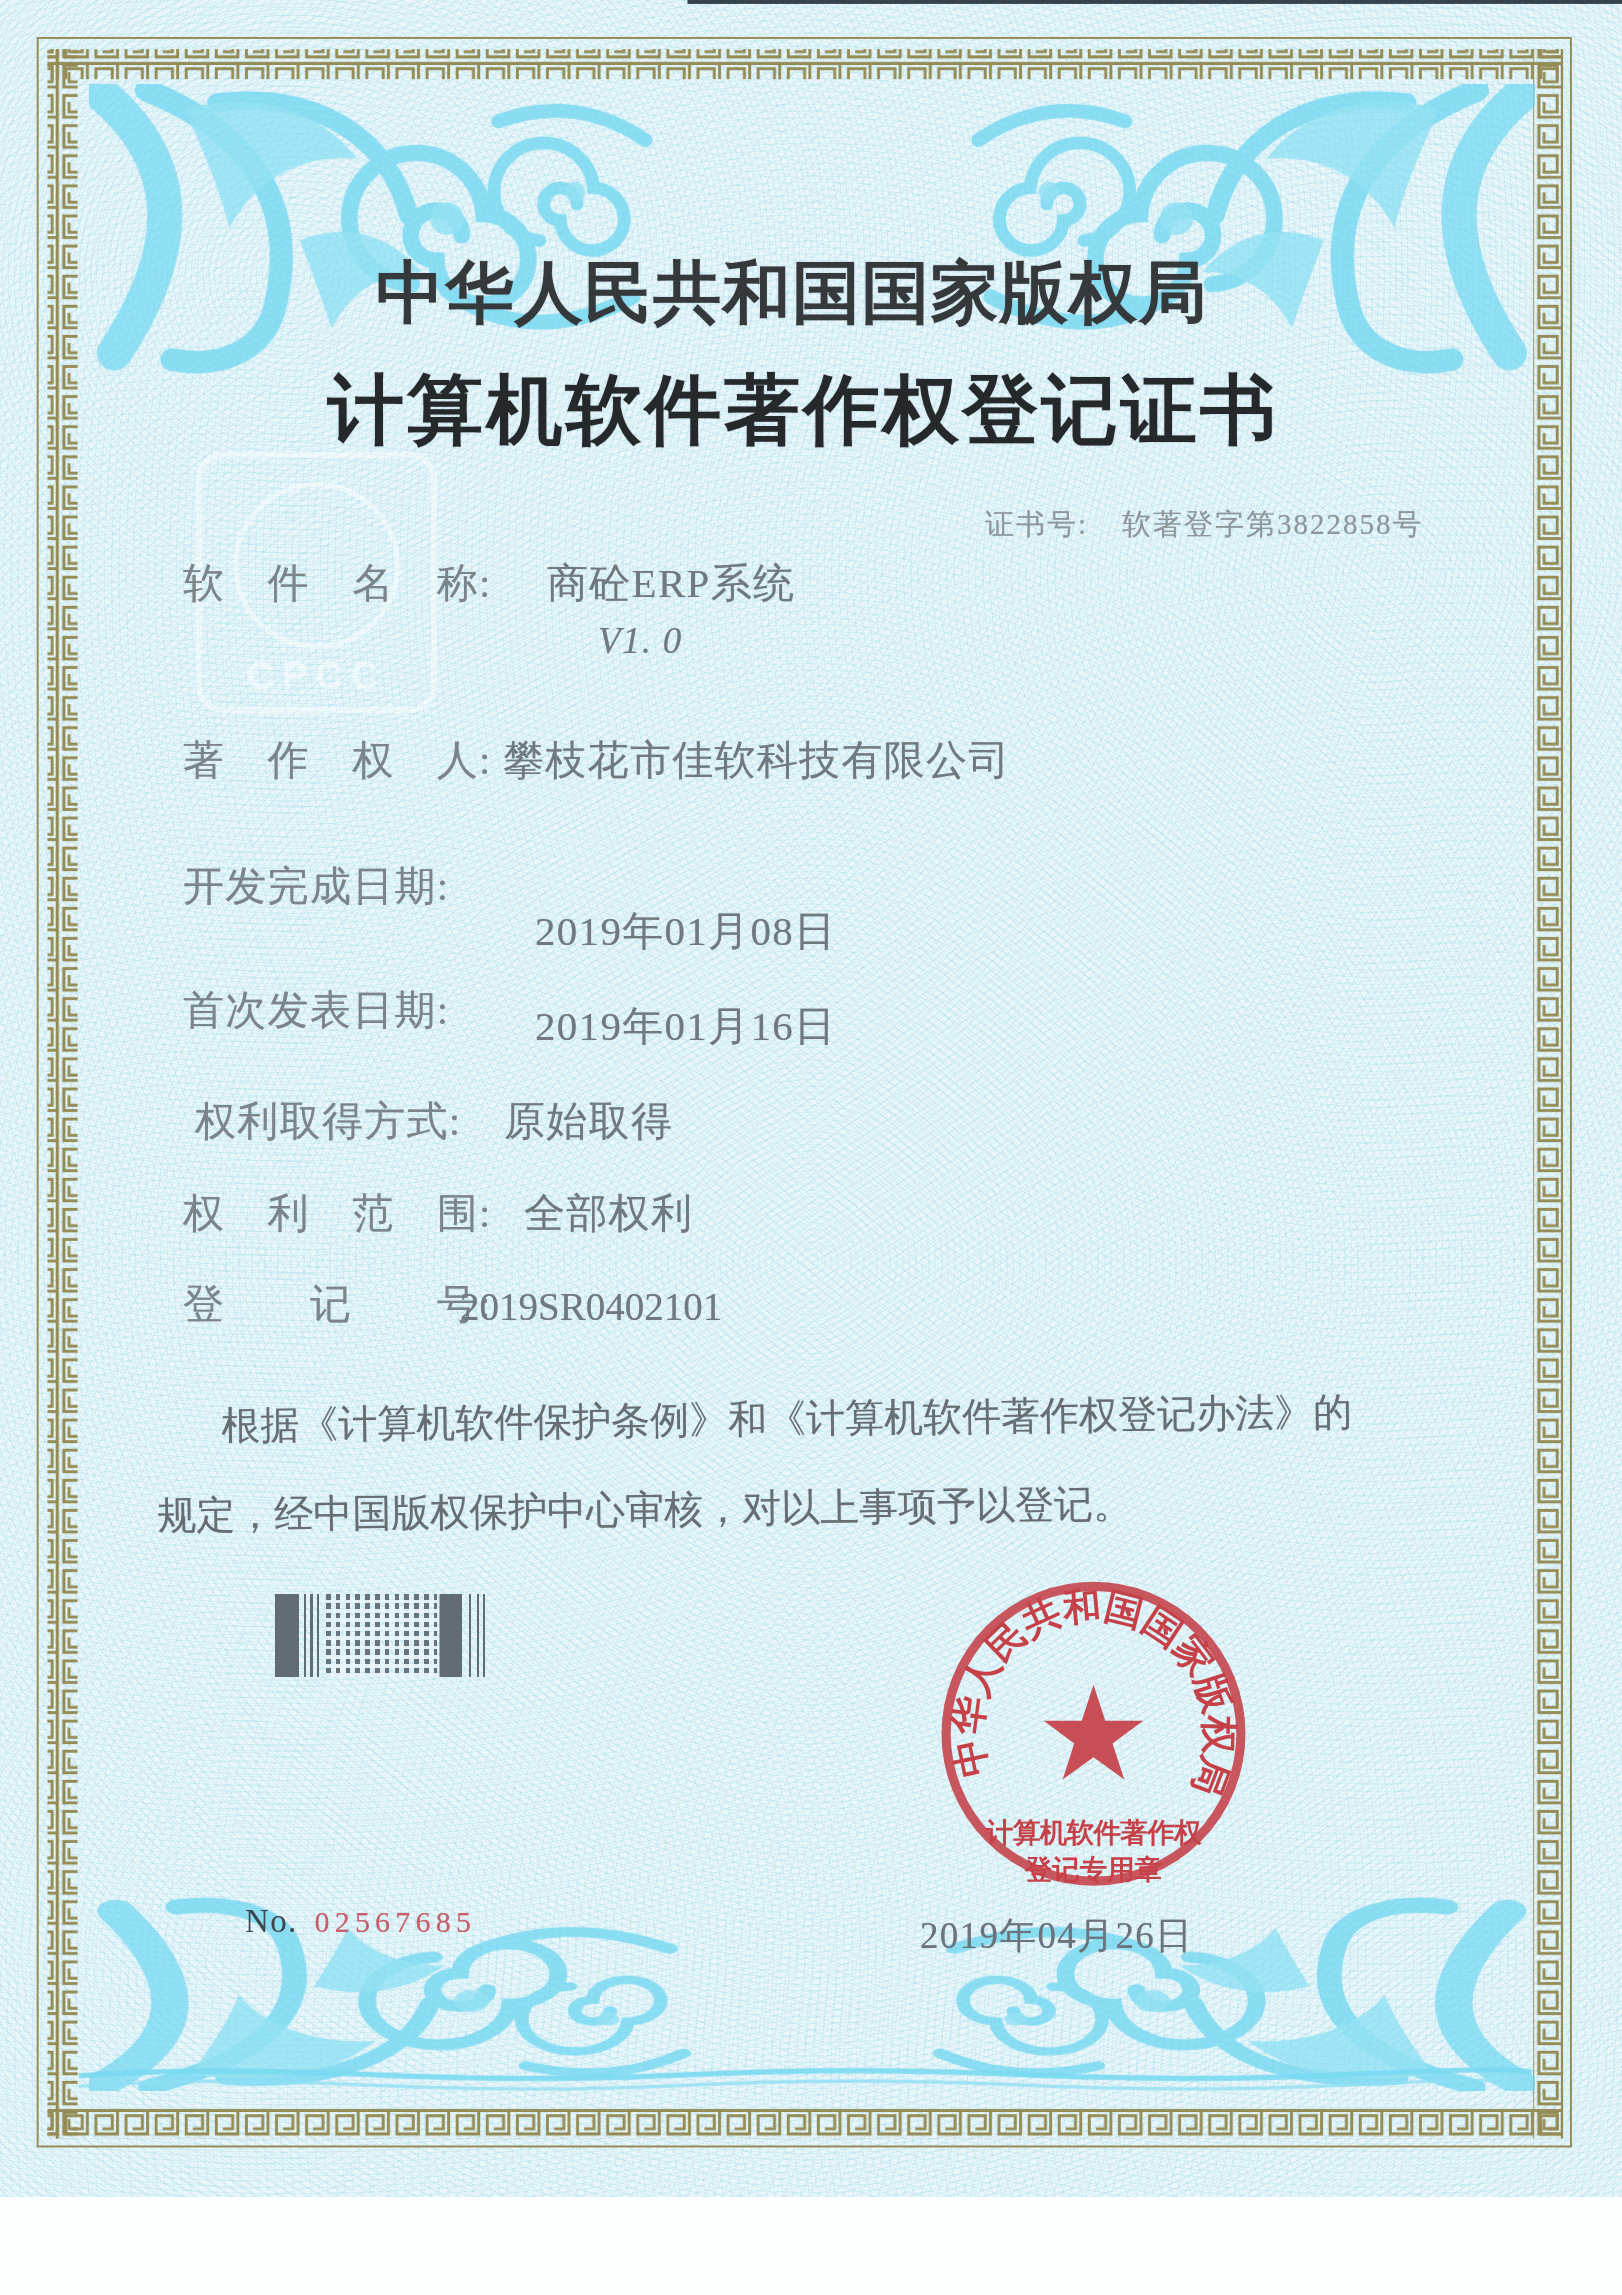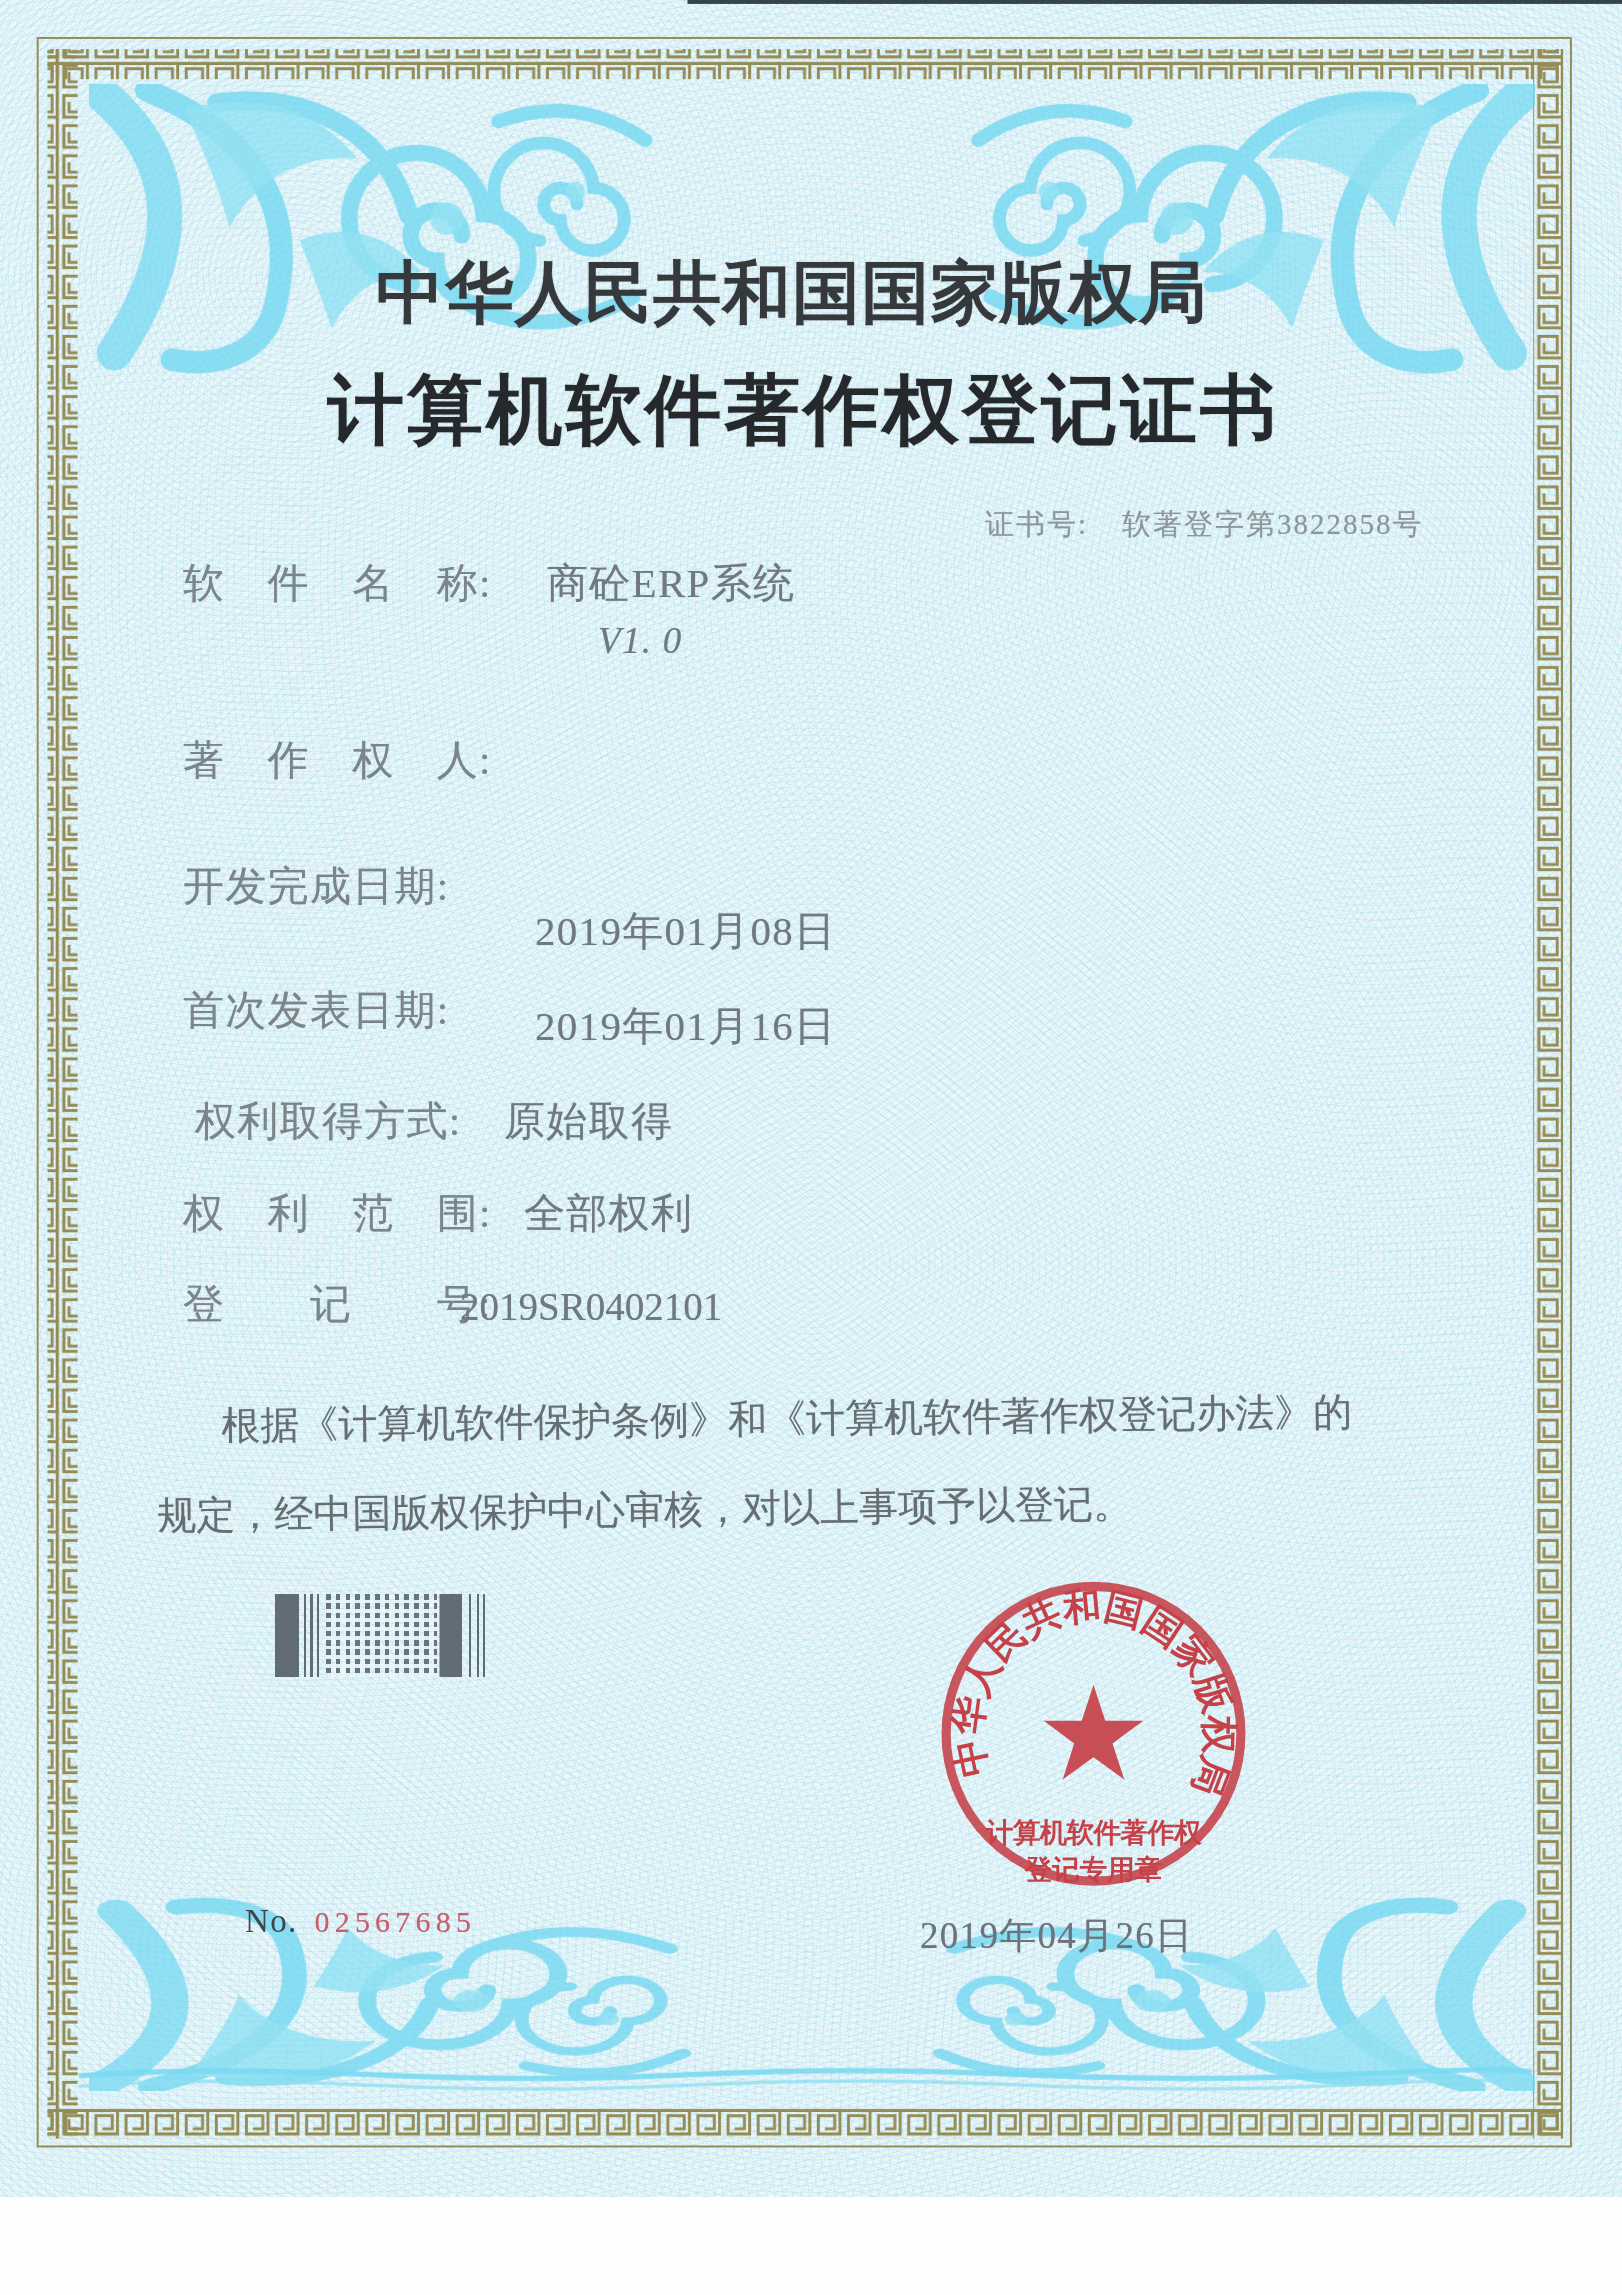--- a/index.html
+++ b/index.html
@@ -128,31 +128,36 @@
       </g>
       <g transform="translate(2345,3195) scale(-1,-1)">
         <use href="#fl" x="0" y="0" width="940" height="300"></use>
       </g>
     </g>
 
     <path d="M120,3172 Q300,3158 560,3170 T 1060,3170 T 1560,3170 T 2060,3170 T 2340,3166" stroke="#79d9f1" stroke-width="8" fill="none" opacity=".9"></path>
     <path d="M120,3188 Q300,3174 560,3186 T 1060,3186 T 1560,3186 T 2060,3186 T 2340,3182" stroke="#8fdff3" stroke-width="5" fill="none" opacity=".8"></path>
   </svg>
 
+  <div class="abs wm">
+    <div class="wm-circle"></div>
+    <div class="wm-text">CPCC</div>
+  </div>
 
   <div class="abs content title">中华人民共和国国家版权局</div>
   <div class="abs content subtitle">计算机软件著作权登记证书</div>
 
   <div class="abs content certno"><span>证书号:</span><span class="gap"></span><span>软著登字第3822858号</span></div>
 
   <div class="abs content lbl" style="left:183px;top:563px;">软　件　名　称:</div>
   <div class="abs content val" style="left:547px;top:563px;">商砼ERP系统</div>
   <div class="abs content val" style="left:598px;top:622px;font-size:37px;font-style:italic;">V1. 0</div>
 
   <div class="abs content lbl" style="left:183px;top:740px;">著　作　权　人:</div>
+  <div class="abs content val" style="left:503px;top:740px;">攀枝花市佳软科技有限公司</div>
 
   <div class="abs content lbl" style="left:183px;top:866px;">开发完成日期:</div>
   <div class="abs content val" style="left:535px;top:911px;">2019年01月08日</div>
 
   <div class="abs content lbl" style="left:183px;top:980px;margin-top:10px;">首次发表日期:</div>
   <div class="abs content val" style="left:535px;top:1006px;">2019年01月16日</div>
 
   <div class="abs content lbl" style="left:183px;top:1101px;margin-left:12px;">权利取得方式:</div>
   <div class="abs content val" style="left:504px;top:1101px;">原始取得</div>
 

